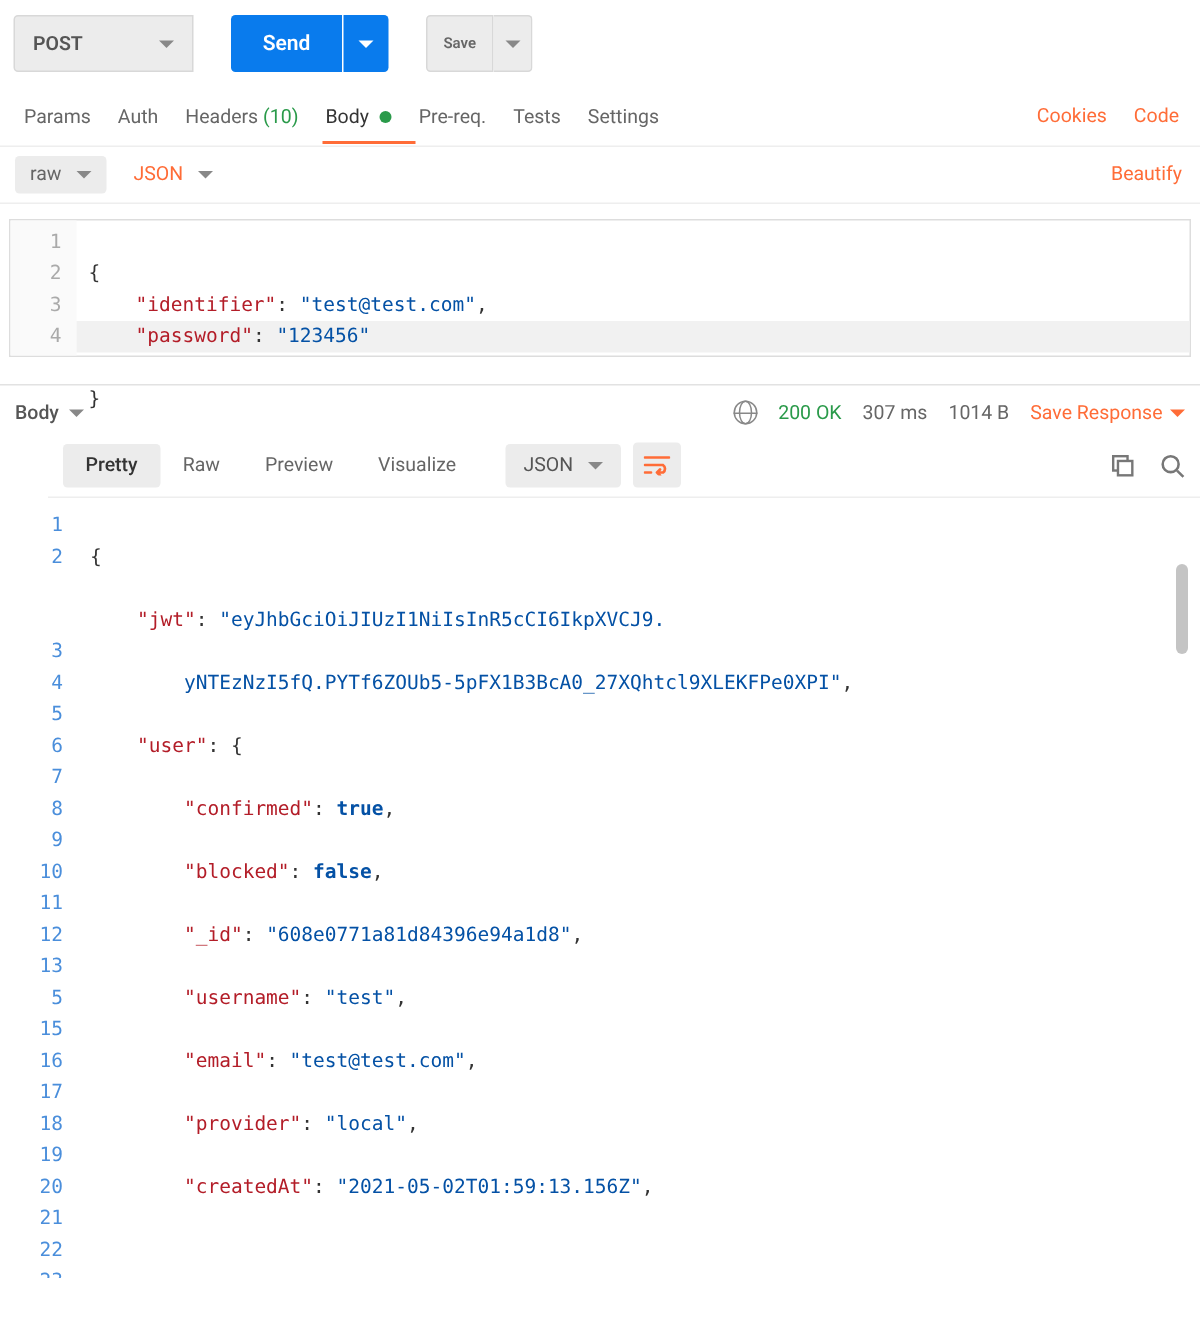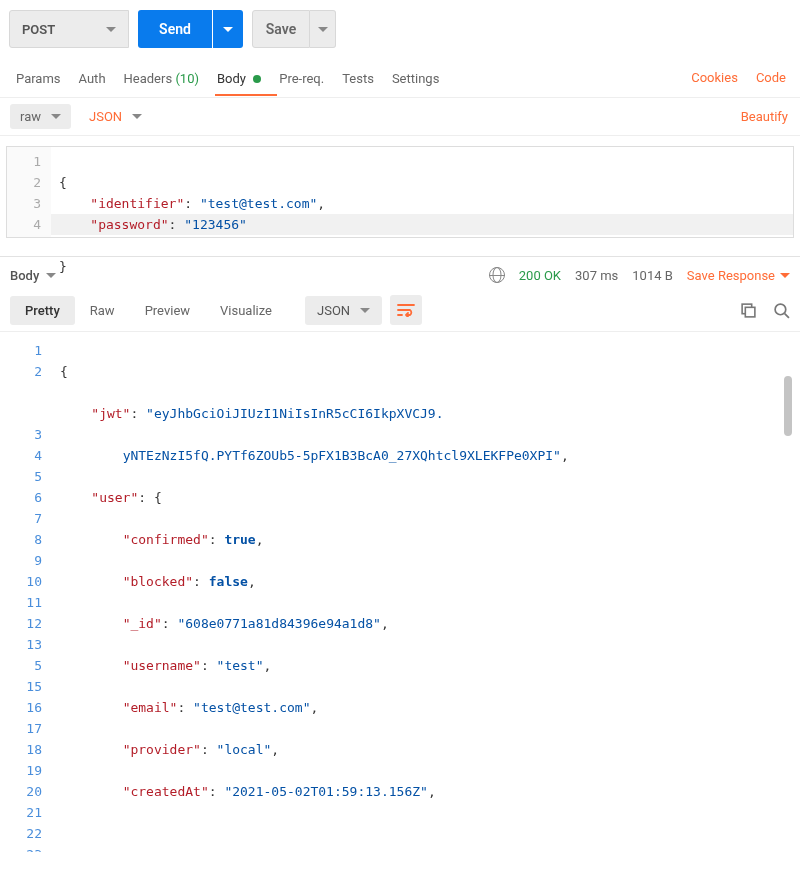--- a/index.html
+++ b/index.html
@@ -11,21 +11,21 @@
     width: 800px;
     height: 887px;
     overflow: hidden;
     position: relative;
   }
   
   .request-row {
     display: flex;
     align-items: stretch;
     padding: 10px 9px;
-    gap: 0;
+    gap: 16px;
   }
   .method-select {
     display: flex;
     align-items: center;
     justify-content: space-between;
     background: #ececec;
     border: 1px solid #d8d8d8;
     padding: 0 12px;
     width: 120px;
     height: 38px;
@@ -81,25 +81,25 @@
   .save-group {
     display: flex;
     margin-left: 9px;
     height: 38px;
   }
   .save-btn {
     display: flex; align-items: center; justify-content: center;
     background: #ececec;
     color: #666;
     font-weight: 600;
-    width: 58px;
+    width: 45px;
     border: 1px solid #d8d8d8;
     border-radius: 3px 0 0 3px;
     cursor: pointer;
-    font-size: 14px;
+    font-size: 10px;
   }
   .save-drop {
     display: flex; align-items: center; justify-content: center;
     background: #ececec;
     border: 1px solid #d8d8d8;
     border-left: none;
     width: 26px;
     border-radius: 0 3px 3px 0;
     cursor: pointer;
   }
@@ -245,20 +245,21 @@
   .muted { color: #666; }
   .save-resp { color: #ff6c37; display: flex; align-items: center; gap: 5px; cursor: pointer; }
   
   .resp-tabs {
     display: flex;
     align-items: center;
     padding: 6px 10px;
     gap: 0;
     font-size: 13px;
     border-bottom: 1px solid #eee;
+    margin-left: 32px;
   }
   .seg {
     padding: 7px 15px;
     color: #666;
     cursor: pointer;
   }
   .seg.active {
     background: #ececec;
     color: #333;
     border-radius: 3px;

